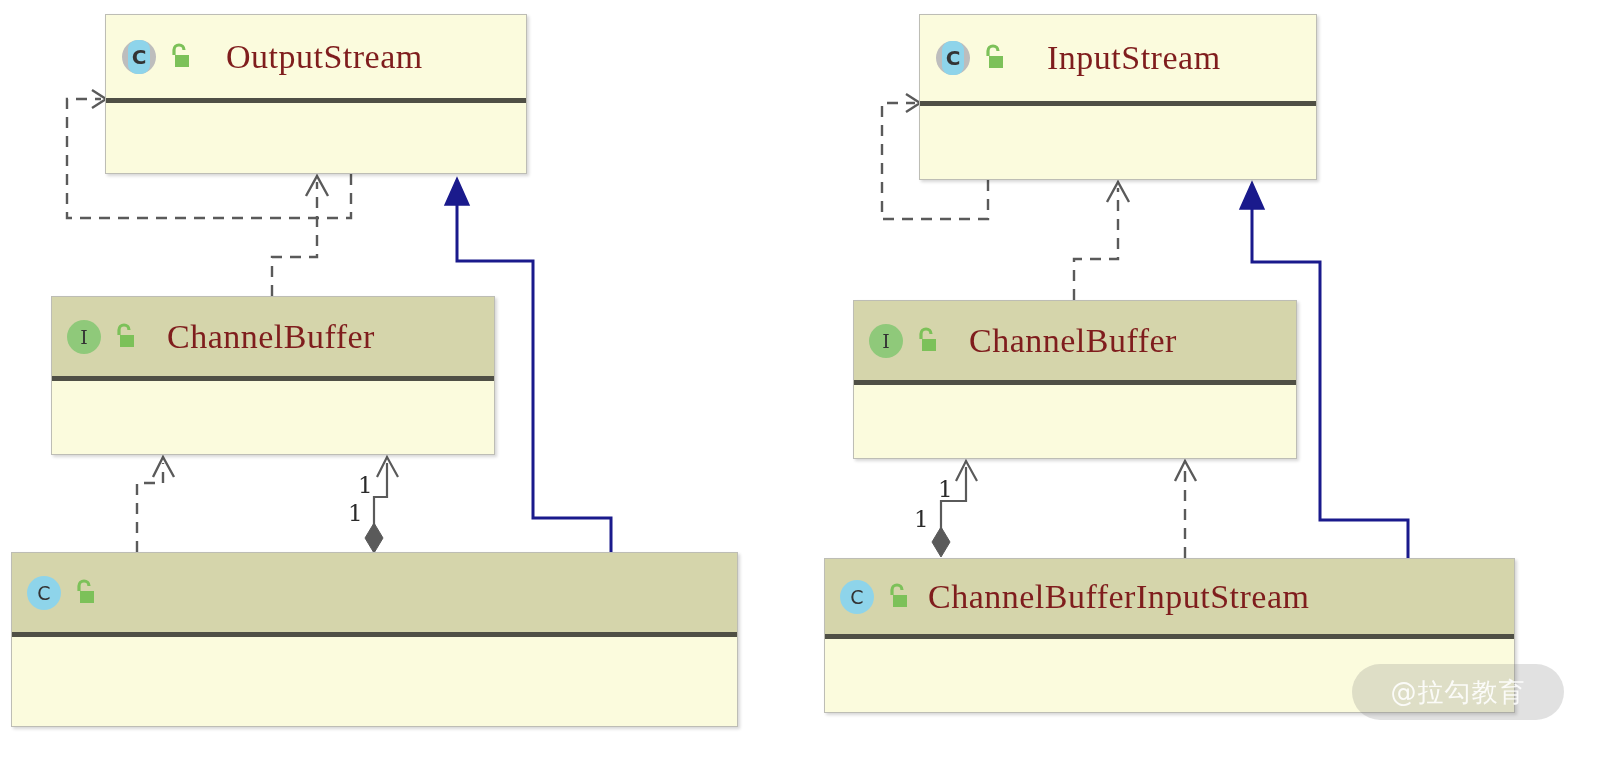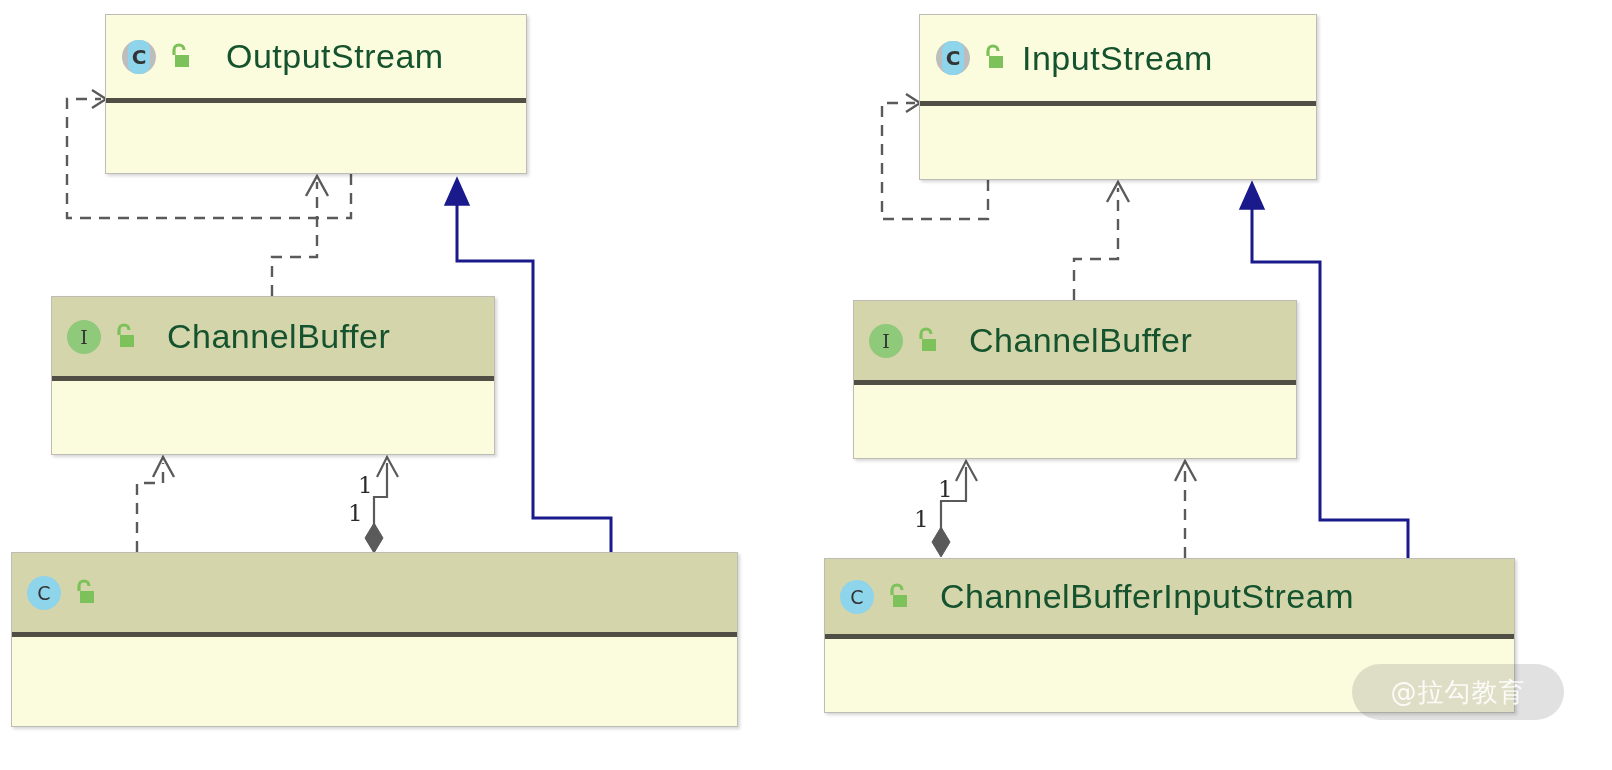--- a/index.html
+++ b/index.html
@@ -34,22 +34,22 @@
     border-bottom: 5px solid #4f4f45;
     background: #fbfbdd;
   }
   .uml-header.olive { background: #d5d5ab; }
   .uml-body {
     box-sizing: border-box;
     background: #fbfbdd;
   }
 
   .uml-title {
-    font-family: Liberation Sans, sans-serif;
-    color: #14532d;
+    font-family: Liberation Serif, serif;
+    color: #7f1d1d;
     white-space: nowrap;
     letter-spacing: 0.5px;
   }
 
   
   .icon-class, .icon-iface {
     position: relative;
     flex: 0 0 auto;
     display: inline-flex;
     align-items: center;
@@ -232,21 +232,21 @@
           <rect x="8" y="2" width="22" height="34" rx="9" fill="#8ed4ea"></rect>
           <text x="19" y="26" text-anchor="middle" font-family="DejaVu Sans, Liberation Sans, sans-serif" font-size="20" font-weight="bold" fill="#333333">C</text>
         </svg>
       </span>
       <span class="icon-lock" style="width:26px;height:30px;margin-left:8px;">
         <svg width="26" height="30" viewBox="0 0 26 30" xmlns="http://www.w3.org/2000/svg">
           <path d="M8 13 L8 8 A5 5 0 0 1 18 8" fill="none" stroke="#7cc159" stroke-width="3.2"></path>
           <rect x="9" y="13" width="14" height="12" fill="#7cc159"></rect>
         </svg>
       </span>
-      <span class="uml-title" style="font-size:34px; margin-left:16px;">InputStream</span>
+      <span class="uml-title" style="font-size:34px; margin-left:41px;">InputStream</span>
     </div>
     <div class="uml-body" style="height:69px;"></div>
   </div>
 
   <div class="uml-box" style="left:853px; top:300px; width:444px; height:159px;">
     <div class="uml-header olive" style="height:84px;">
       <span class="icon-iface" style="width:36px;height:36px;">
         <svg width="36" height="36" viewBox="0 0 36 36" xmlns="http://www.w3.org/2000/svg">
           <circle cx="18" cy="18" r="17" fill="#8fc97a"></circle>
           <text x="18" y="25" text-anchor="middle" font-family="DejaVu Serif, Liberation Serif, serif" font-size="19" fill="#333333">I</text>
@@ -270,21 +270,21 @@
           <circle cx="18" cy="18" r="17" fill="#8ed4ea"></circle>
           <text x="18" y="25" text-anchor="middle" font-family="DejaVu Sans, Liberation Sans, sans-serif" font-size="19" fill="#333333">C</text>
         </svg>
       </span>
       <span class="icon-lock" style="width:26px;height:30px;margin-left:9px;">
         <svg width="26" height="30" viewBox="0 0 26 30" xmlns="http://www.w3.org/2000/svg">
           <path d="M8 13 L8 8 A5 5 0 0 1 18 8" fill="none" stroke="#7cc159" stroke-width="3.2"></path>
           <rect x="9" y="13" width="14" height="12" fill="#7cc159"></rect>
         </svg>
       </span>
-      <span class="uml-title" style="font-size:34px; margin-left:30px;">ChannelBufferInputStream</span>
+      <span class="uml-title" style="font-size:34px; margin-left:18px;">ChannelBufferInputStream</span>
     </div>
     <div class="uml-body" style="height:70px;"></div>
   </div>
 
   <div id="watermark">
     <span>@拉勾教育</span>
   </div>
 
 </div>
 

